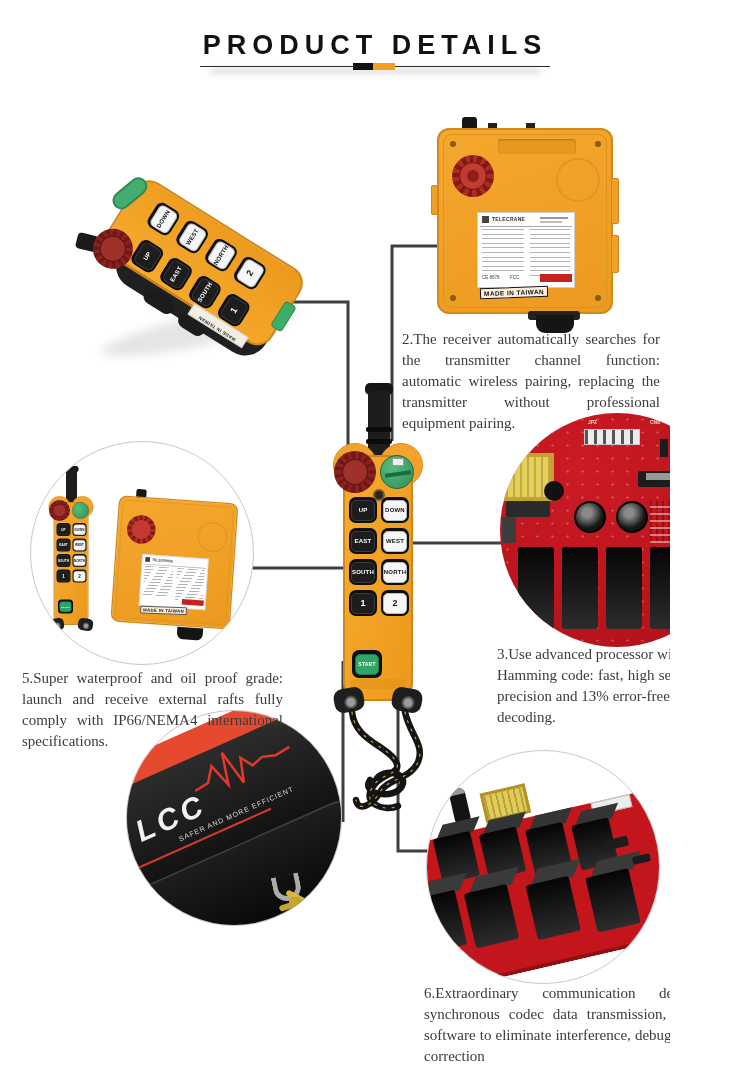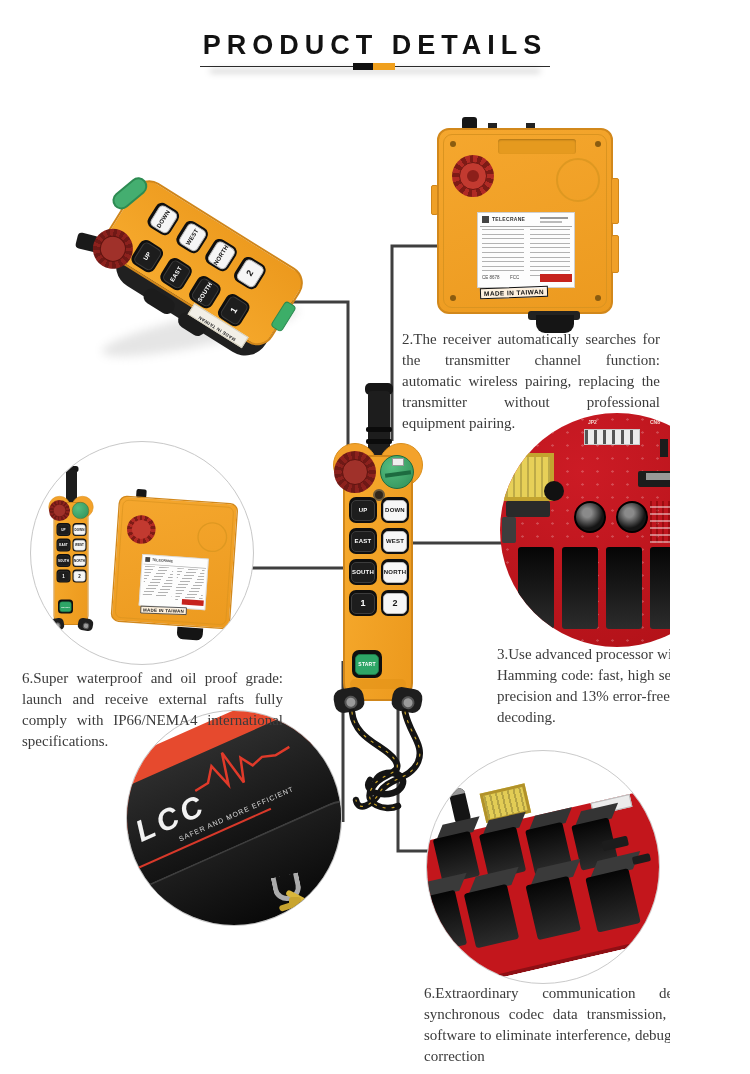--- a/index.html
+++ b/index.html
@@ -352,15 +352,15 @@
       <div class="s" style="left:200px;top:58px;width:44px;height:16px;background:#3a3a3a;transform:skewX(-35deg);"></div>
       <div class="relay" style="left:190px;top:72px;width:44px;height:56px;"></div>
       <div class="s" style="left:214px;top:40px;width:26px;height:10px;background:#1c1c1c;border-radius:2px;"></div>
       <div class="s" style="left:240px;top:62px;width:18px;height:8px;background:#1c1c1c;border-radius:2px;"></div>
     </div>
   </div>
 
   <div class="feature" style="left:402px;top:329px;width:258px;">2.The receiver automatically searches for the transmitter channel function: automatic wireless pairing, replacing the transmitter without professional equipment pairing.</div>
   <div class="feature" style="left:497px;top:644px;width:243px;">3.Use advanced processor with multi-bit Hamming code: fast, high security, high precision and 13% error-free coding and decoding.</div>
   <div class="feature" style="left:424px;top:983px;width:278px;">6.Extraordinary communication design, synchronous codec data transmission, with software to eliminate interference, debugging, correction</div>
-  <div class="feature" style="left:22px;top:668px;width:261px;">6.Super waterproof and oil proof grade: launch and receive external rafts fully comply with IP66/NEMA4 international specifications.</div>
+  <div class="feature" style="left:22px;top:668px;width:261px;">5.Super waterproof and oil proof grade: launch and receive external rafts fully comply with IP66/NEMA4 international specifications.</div>
 
 </div>
 
 </body></html>

